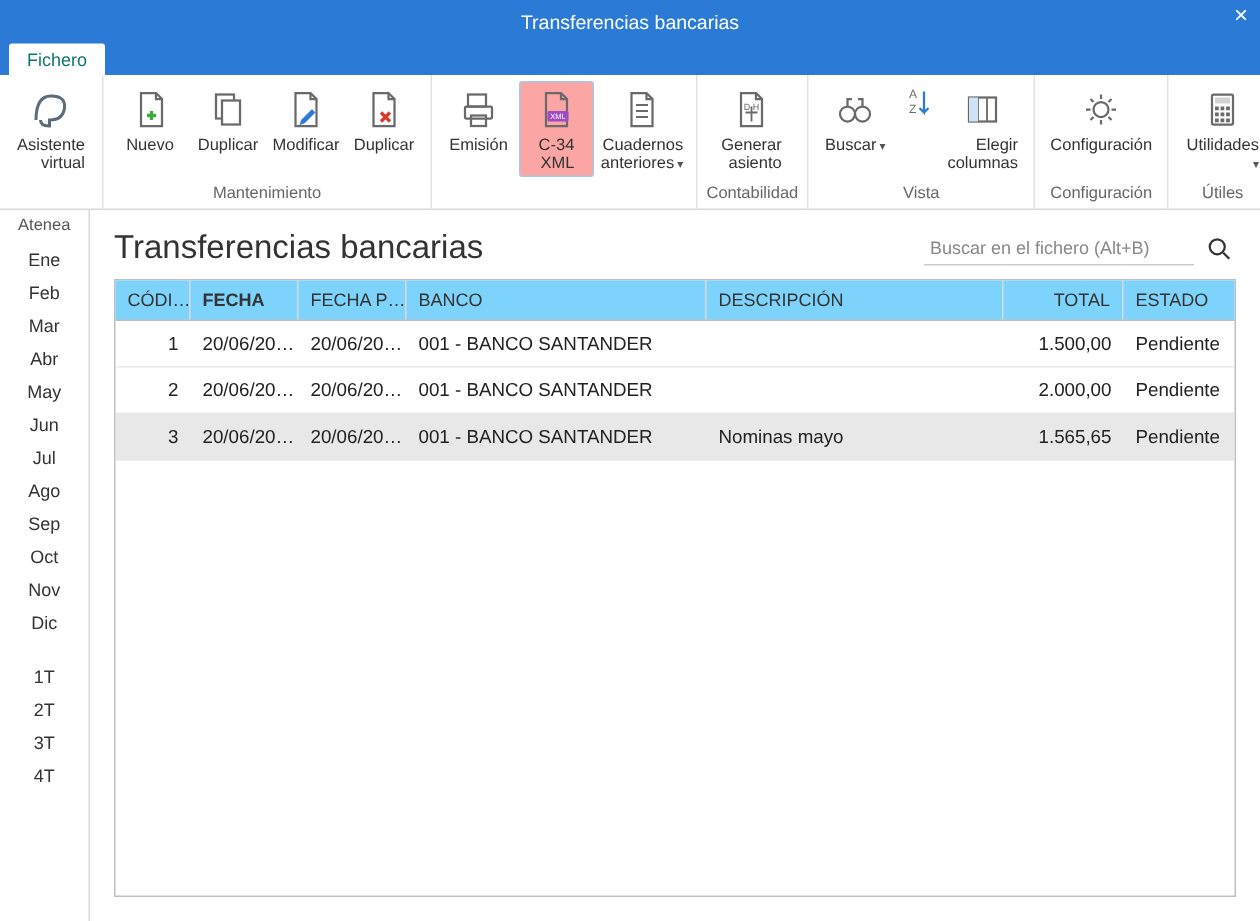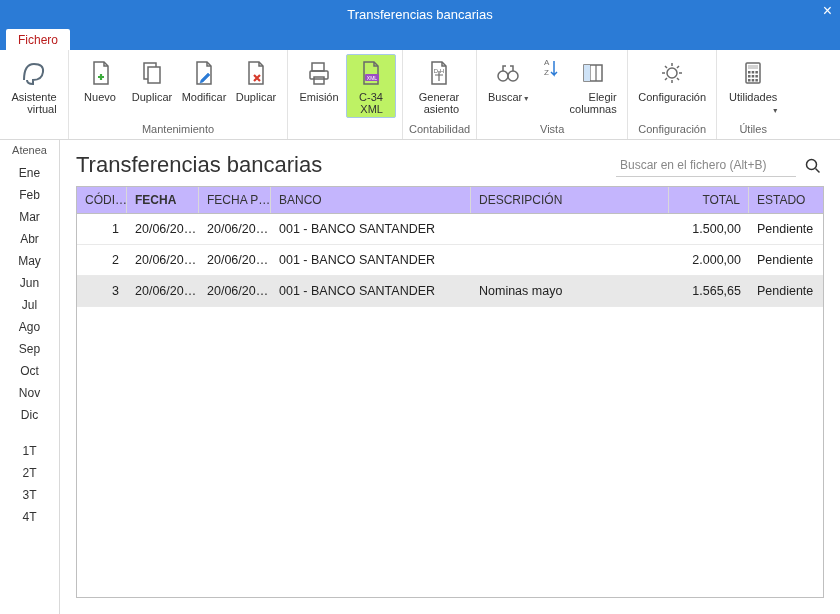--- a/index.html
+++ b/index.html
@@ -4,29 +4,29 @@
 <style>
 * { box-sizing: border-box; margin: 0; padding: 0; font-family: "Segoe UI", Tahoma, sans-serif; }
 body { width: 840px; height: 614px; background: #fff; overflow: hidden; display: flex; flex-direction: column; }
 
 
 .titlebar { background: #2b7bd6; height: 28px; display: flex; align-items: center; justify-content: center; position: relative; color: #fff; font-size: 13px; }
 .titlebar .close { position: absolute; right: 8px; top: 2px; font-size: 16px; cursor: pointer; }
 
 
 .tabstrip { background: #2b7bd6; height: 22px; display:flex; align-items:flex-end; padding-left:6px; }
-.tabstrip .tab { background:#fff; color:#b91c1c; font-size:12px; padding:4px 12px 3px; border-radius:2px 2px 0 0; cursor:pointer; }
+.tabstrip .tab { background:#fff; color:#0f766e; font-size:12px; padding:4px 12px 3px; border-radius:2px 2px 0 0; cursor:pointer; }
 
 
 .ribbon { background:#fff; border-bottom:1px solid #d9d9d9; display:flex; height:90px; }
 .rgroup { border-right:1px solid #e3e3e3; display:flex; flex-direction:column; justify-content:space-between; padding:4px 6px 2px; }
 .rgroup:last-child { border-right:none; }
 .rgroup .buttons { display:flex; align-items:flex-start; gap:2px; }
 .rbtn { display:flex; flex-direction:column; align-items:center; justify-content:flex-start; width:50px; padding:2px 1px; cursor:pointer; border:1px solid transparent; border-radius:2px; }
-.rbtn.selected { background:#bef264; border-color:#a8c8ea; }
+.rbtn.selected { background:#fca5a5; border-color:#a8c8ea; }
 .rbtn .icn { width:32px; height:32px; display:flex; align-items:center; justify-content:center; }
 .rbtn .lbl { font-size:11px; text-align:right; line-height:1.1; color:#333; margin-top:2px; }
 .rbtn .lbl .drop { font-size:8px; margin-left:2px; color:#555; }
 .grouplabel { text-align:center; font-size:11px; color:#666; padding-bottom:2px; }
 
 .rbtn.narrow { width:28px; }
 .rbtn.narrow .icn { width:24px; height:24px; }
 
 
 .body { flex:1; display:flex; min-height:0; }
@@ -38,21 +38,21 @@
 .content { flex:1; display:flex; flex-direction:column; padding:12px 16px 16px; min-height:0; }
 .content-header { display:flex; align-items:center; justify-content:space-between; margin-bottom:8px; }
 .content-title { font-size:22px; font-weight:400; color:#333; }
 .searchbox { display:flex; align-items:flex-end; gap:6px; }
 .searchbox input { border:none; border-bottom:1px solid #ccc; font-size:12px; padding:4px 4px; width:180px; outline:none; color:#333; }
 .searchbox input::placeholder { color:#888; }
 .searchbox .magnify { width:22px; height:22px; display:flex; align-items:center; justify-content:center; cursor:pointer; }
 
 
 .tablewrap { flex:1; border:1px solid #bfbfbf; display:flex; flex-direction:column; min-height:0; }
-.thead { display:flex; background:#c4b5fd; border-bottom:1px solid #bfbfbf; }
+.thead { display:flex; background:#7dd3fc; border-bottom:1px solid #bfbfbf; }
 .thead > div { font-size:12px; color:#333; padding:6px 8px; border-right:1px solid #d9d9d9; white-space:nowrap; overflow:hidden; }
 .thead > div:last-child { border-right:none; }
 .thead .bold { font-weight:700; }
 .tbody { flex:1; overflow:auto; }
 .trow { display:flex; border-bottom:1px solid #e9e9e9; }
 .trow.sel { background:#e8e8e8; }
 .trow > div { font-size:12.5px; color:#222; padding:8px 8px; white-space:nowrap; overflow:hidden; }
 
 .col-codi  { width:50px; text-align:right; }
 .col-fecha { width:72px; }
@@ -155,20 +155,31 @@
         <span class="icn">
           <svg width="28" height="28" viewBox="0 0 28 28">
               <path d="M7 3h10l4 4v18H7z" fill="none" stroke="#6a6a6a" stroke-width="1.5"></path>
               <path d="M17 3v4h4" fill="none" stroke="#6a6a6a" stroke-width="1.5"></path>
               <rect x="8" y="15" width="14" height="7" rx="1" fill="#9c4dc4"></rect>
               <text x="15" y="20.5" font-size="5" fill="#fff" text-anchor="middle" font-family="sans-serif">XML</text>
             </svg>
         </span>
         <span class="lbl" style="white-space:pre-line;">C-34
 XML</span>
+      </div>
+      <div class="rbtn" style="width:60px;">
+        <span class="icn">
+          <svg width="28" height="28" viewBox="0 0 28 28">
+              <path d="M7 3h10l4 4v18H7z" fill="none" stroke="#6a6a6a" stroke-width="1.5"></path>
+              <path d="M17 3v4h4" fill="none" stroke="#6a6a6a" stroke-width="1.5"></path>
+              <path d="M10 11h8M10 15h8M10 19h8" stroke="#6a6a6a" stroke-width="1.3"></path>
+            </svg>
+        </span>
+        <span class="lbl" style="white-space:pre-line;"><span>Cuadernos
+anteriores</span><span class="drop">▾</span></span>
       </div>
     </div>
   </div>
 
   <div class="rgroup">
     <div class="buttons">
       <div class="rbtn" style="width:60px;">
         <span class="icn">
           <svg width="28" height="28" viewBox="0 0 28 28">
               <path d="M7 3h10l4 4v18H7z" fill="none" stroke="#6a6a6a" stroke-width="1.5"></path>

